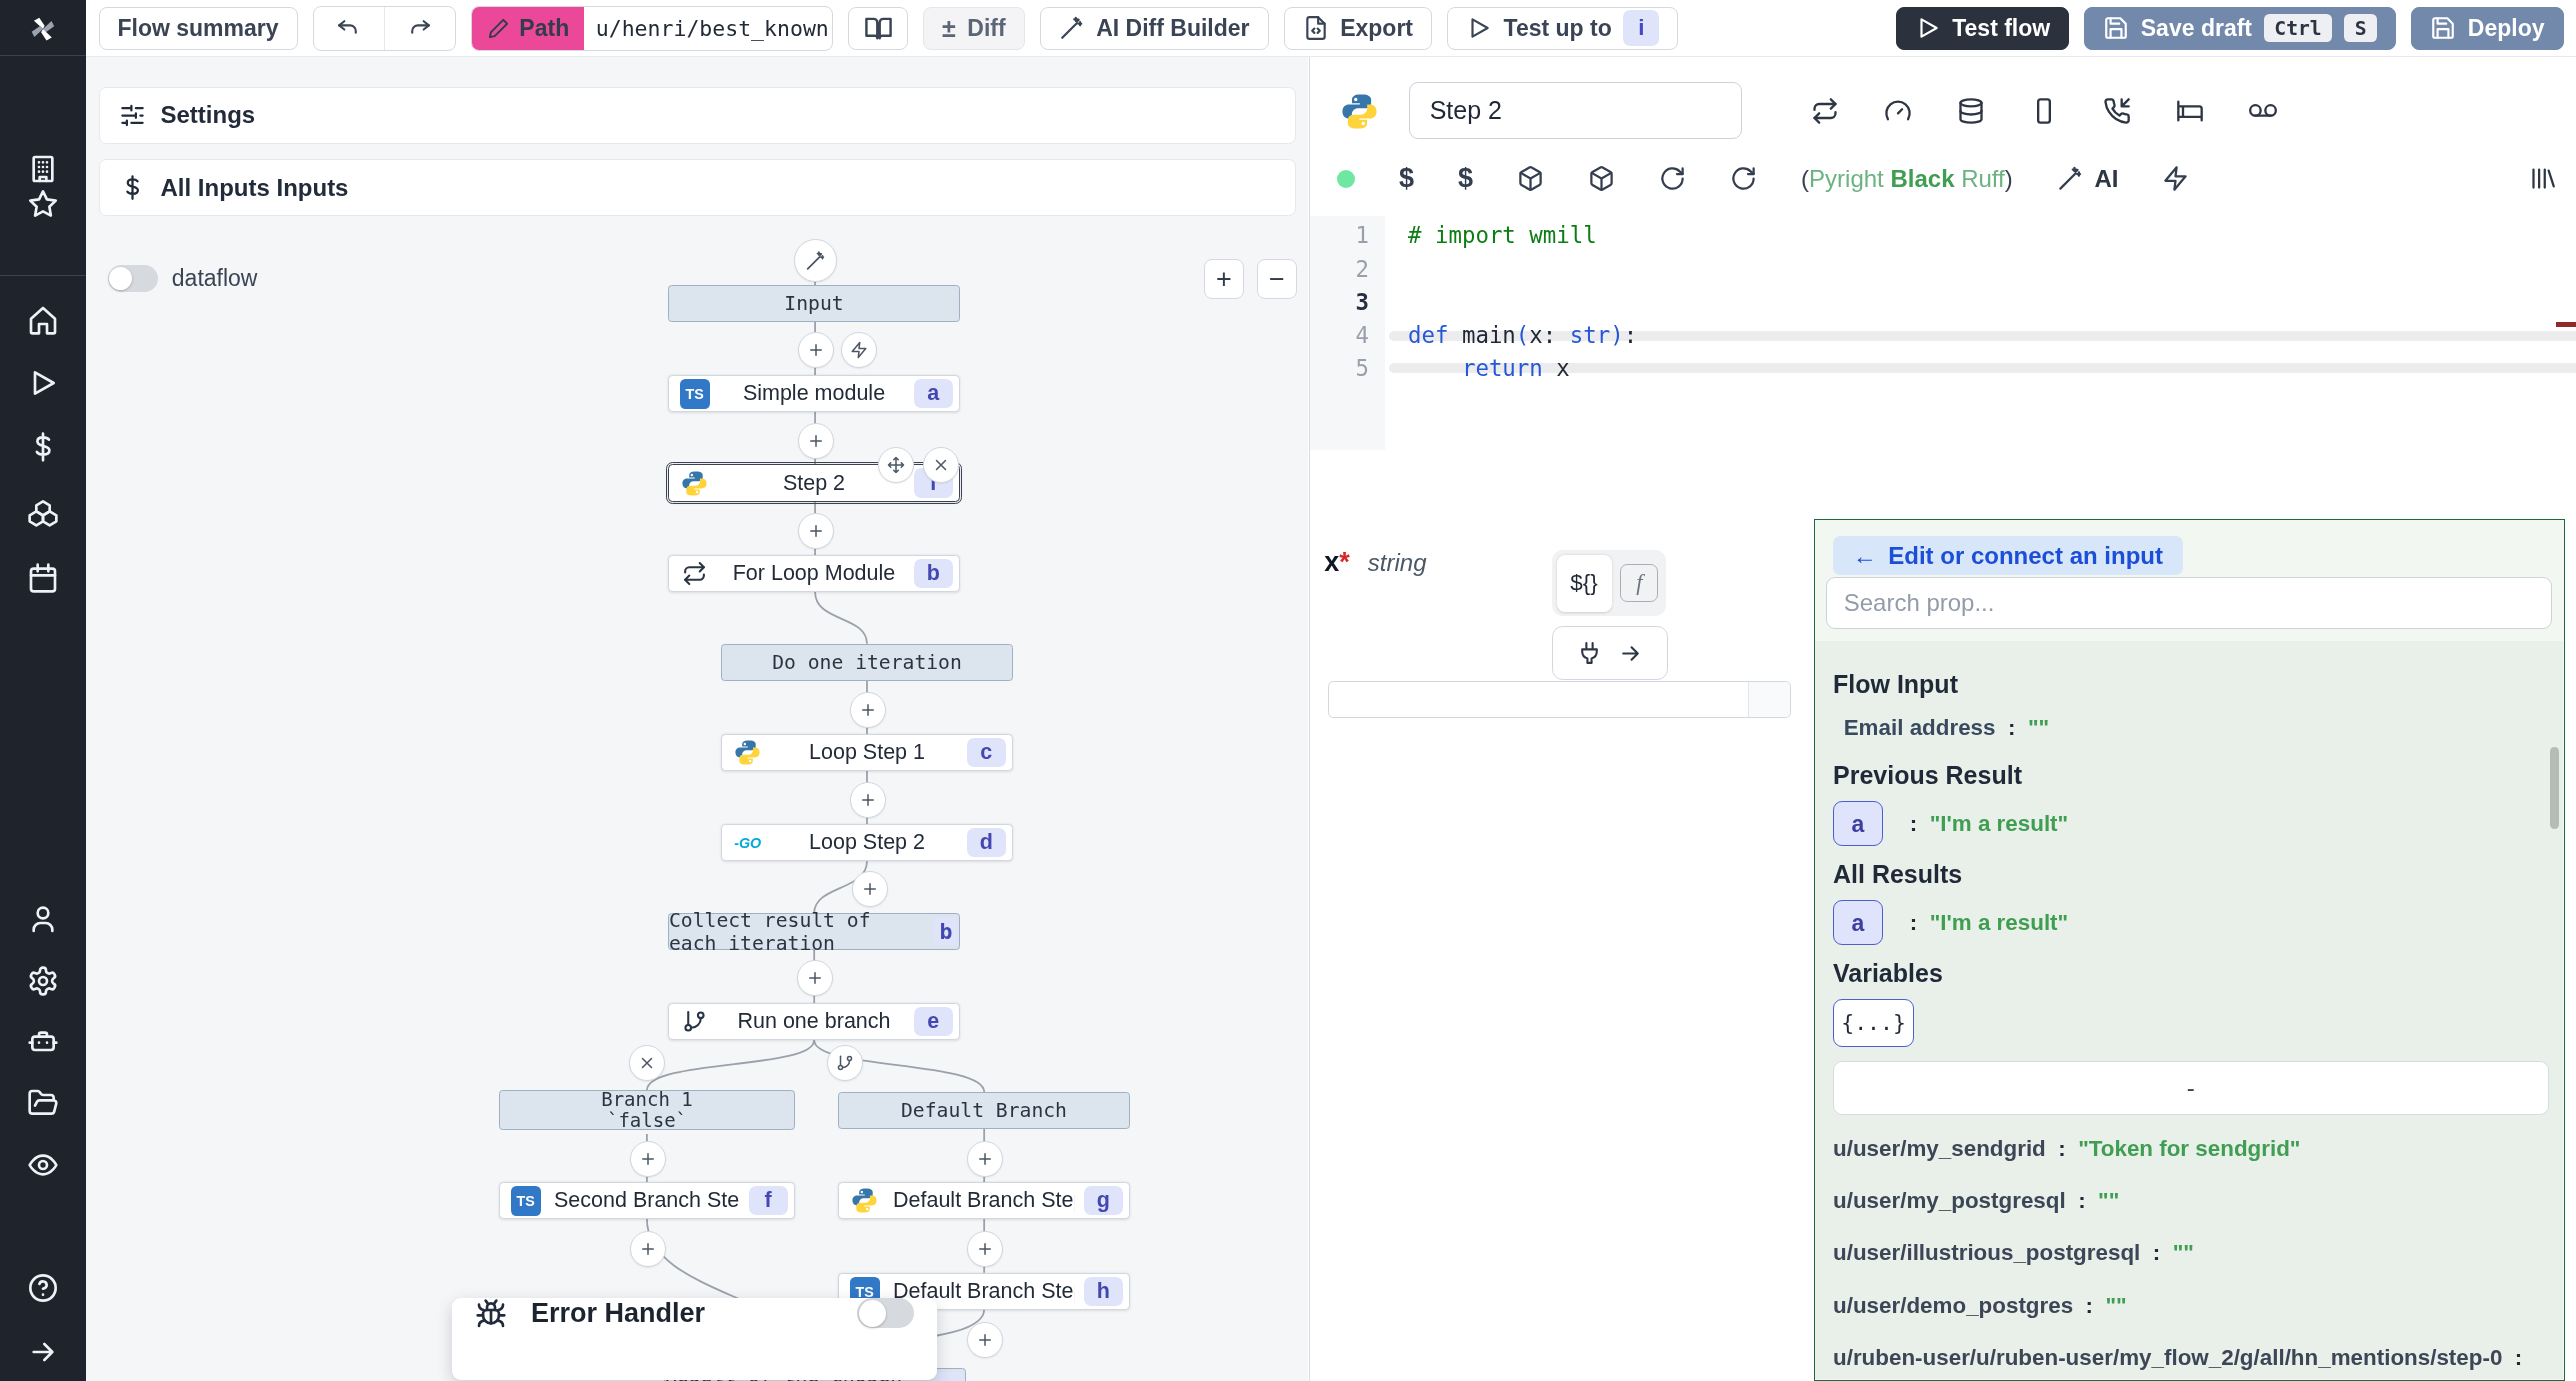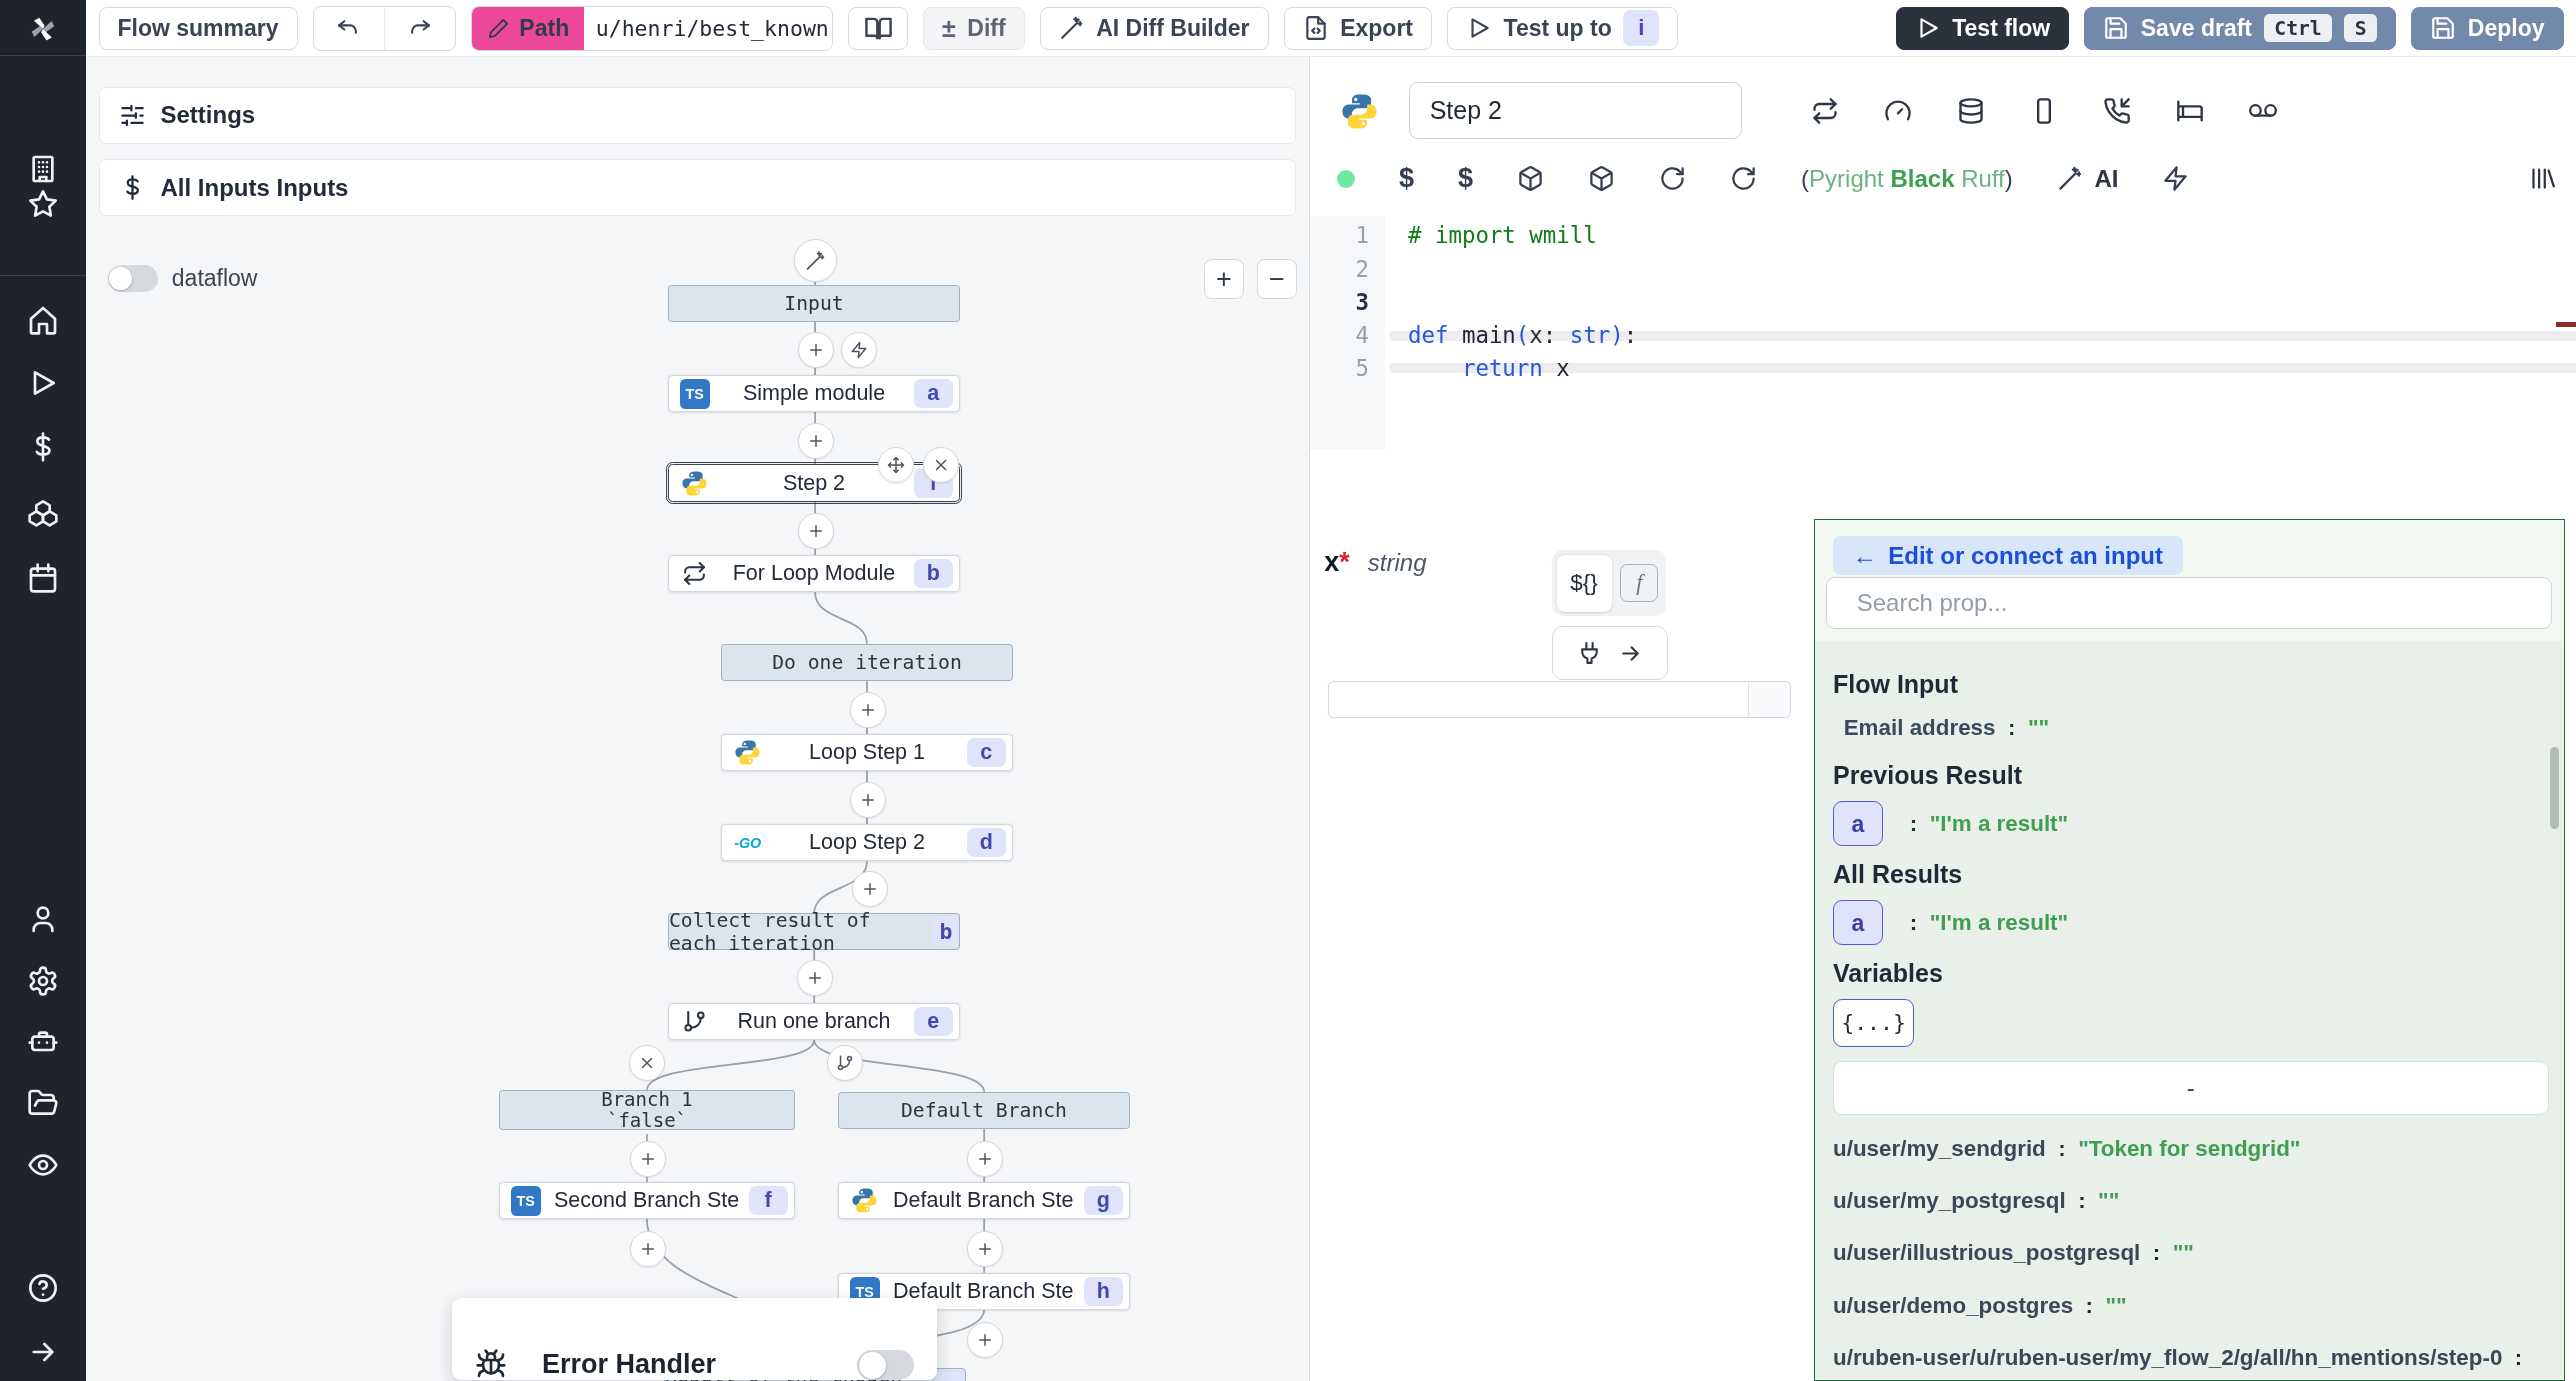--- a/index.html
+++ b/index.html
@@ -62,21 +62,21 @@
   .nbadge{margin-left:auto;margin-right:6.3px;width:39px;height:29.5px;border-radius:7.2px;background:#e0e4fb;
           color:#4348b0;font-size:21.5px;font-weight:700;display:flex;align-items:center;justify-content:center;z-index:2}
   .vnode{position:absolute;background:#dce4ed;border:0.9px solid #9fb0c2;border-radius:3.6px;z-index:4;
          display:flex;align-items:center;justify-content:center;gap:12.5px;cursor:pointer;
          font-family:"DejaVu Sans Mono",monospace;font-size:19.7px;color:#2a3442;box-sizing:border-box}
   .node.sel{border:1.8px solid #3b4251;outline:1.8px solid #3b4251;outline-offset:1.8px}
   .tsq{width:30px;height:30px;border-radius:5.4px;background:#3178c6;color:#fff;font-size:14.3px;font-weight:700;
        display:flex;align-items:center;justify-content:center}
   .goic{color:#00acd7;font-weight:700;font-style:italic;font-size:14.3px;letter-spacing:0}
   .ehbar{position:absolute;left:366px;top:1241px;width:485px;height:82px;background:#fff;border-radius:9px;
-         box-shadow:0 5.4px 16px rgba(16,24,40,.18);display:flex;align-items:flex-end;gap:35px;padding:0 23px;
+         box-shadow:0 5.4px 16px rgba(16,24,40,.18);display:flex;align-items:flex-start;gap:24px;padding:0 23px;
          box-sizing:border-box;z-index:10}
   .ehbar .ic{width:32px;height:32px;color:#222b3a}
   .ehbar .t{font-size:27px;font-weight:700;color:#1c2430}
 
   
   .rpanel{position:absolute;left:1309px;top:57px;width:1267px;height:1324px;background:#fff;border-left:0.9px solid #d8dbe0}
   .stepname{position:absolute;left:99px;top:25px;width:333px;height:57px;border:0.9px solid #cbd2da;border-radius:9px;
             font-size:25px;color:#1f2834;padding:0 19.7px;box-sizing:border-box;font-family:"Liberation Sans",sans-serif}
   .hicons{position:absolute;left:501px;top:25px;height:57px;display:flex;align-items:center;gap:45px;color:#2e3644}
   .hicons .ic{width:28px;height:28px;cursor:pointer}
@@ -128,21 +128,21 @@
   .arginput{position:absolute;left:18px;top:624px;width:463px;height:37px;border:0.9px solid #d3d7dd;border-radius:5.4px;
             background:#fff;box-sizing:border-box;display:flex}
   .arginput .cell{margin-left:auto;width:41px;border-left:0.9px solid #e2e5e9;background:#f9fafb;border-radius:0 5.4px 5.4px 0}
 
   
   .gpanel{position:absolute;left:504px;top:462px;width:751px;height:862px;border:1.8px solid #1c6b3c;
           background:#f2f7f2;box-sizing:border-box;overflow:hidden}
   .gchip{position:absolute;left:18px;top:16px;height:39px;background:#d7e6f8;border-radius:7.2px;display:flex;
          align-items:center;gap:11.6px;padding:0 19.7px;font-size:24px;font-weight:700;color:#1d4ed8;cursor:pointer}
   .gsearch{position:absolute;left:10.7px;top:57px;width:726px;height:52px;border:0.9px solid #ccd3da;border-radius:9px;
-           background:#fff;box-sizing:border-box;font-size:24px;color:#1f2834;padding:0 30px;
+           background:#fff;box-sizing:border-box;font-size:24px;color:#1f2834;padding:0 17px;
            font-family:"Liberation Sans",sans-serif}
   .gsearch::placeholder{color:#939ca8}
   .glist{position:absolute;left:0;top:121px;width:748px;height:738px;background:#e9efe9;overflow:hidden;
          padding:16px 12.5px 0 18px;box-sizing:border-box}
   .csec-title{font-size:25px;font-weight:700;color:#1f2937;margin:12.5px 0 10.7px 0}
   .crow{display:flex;align-items:center;flex-wrap:wrap;margin:0 0 14.3px 0;font-size:22.4px;cursor:pointer;line-height:38px}
   .cchip{width:50px;height:45px;background:#dfe3fc;border:1.8px solid #4b5fd1;border-radius:9px;color:#3b3f9e;
          font-size:23px;font-weight:700;display:flex;align-items:center;justify-content:center;margin-right:14.3px;box-sizing:border-box}
   .cvar{height:48px;min-width:57px;background:#fff;border:1.8px solid #4b5fd1;border-radius:9px;color:#1f2834;
         font-size:21.5px;display:flex;align-items:center;justify-content:center;box-sizing:border-box;padding:0 7.2px;

